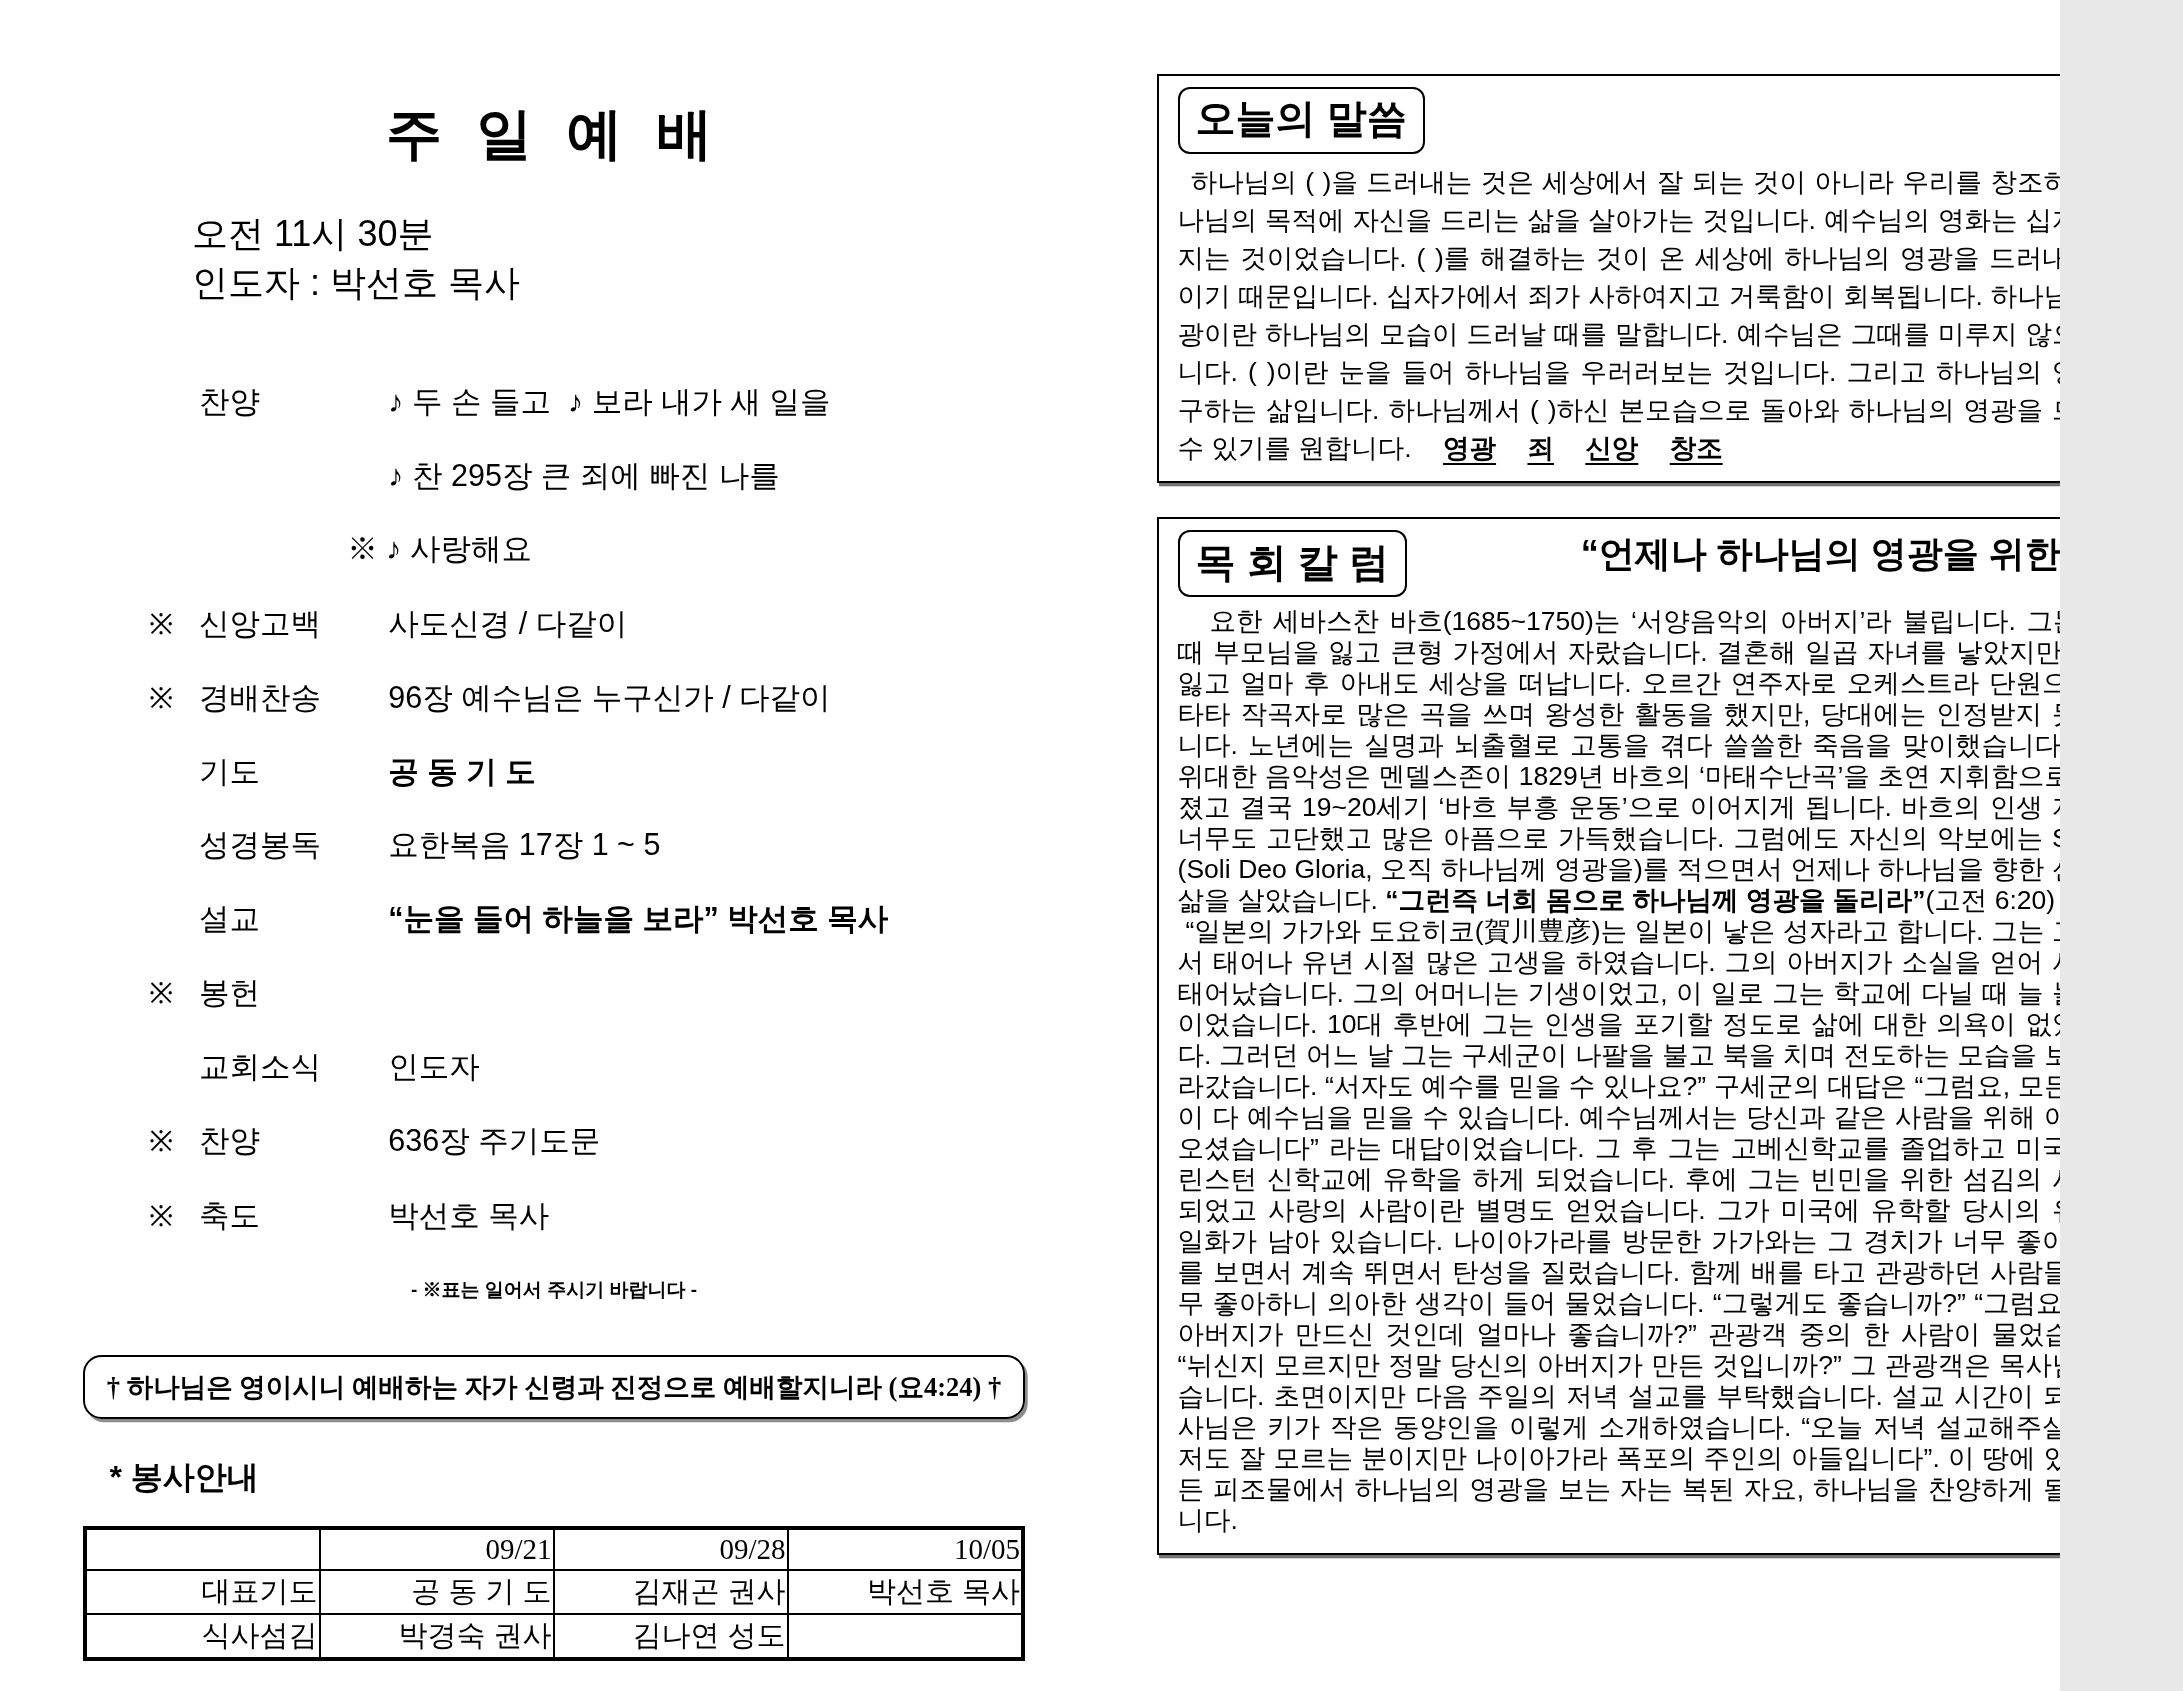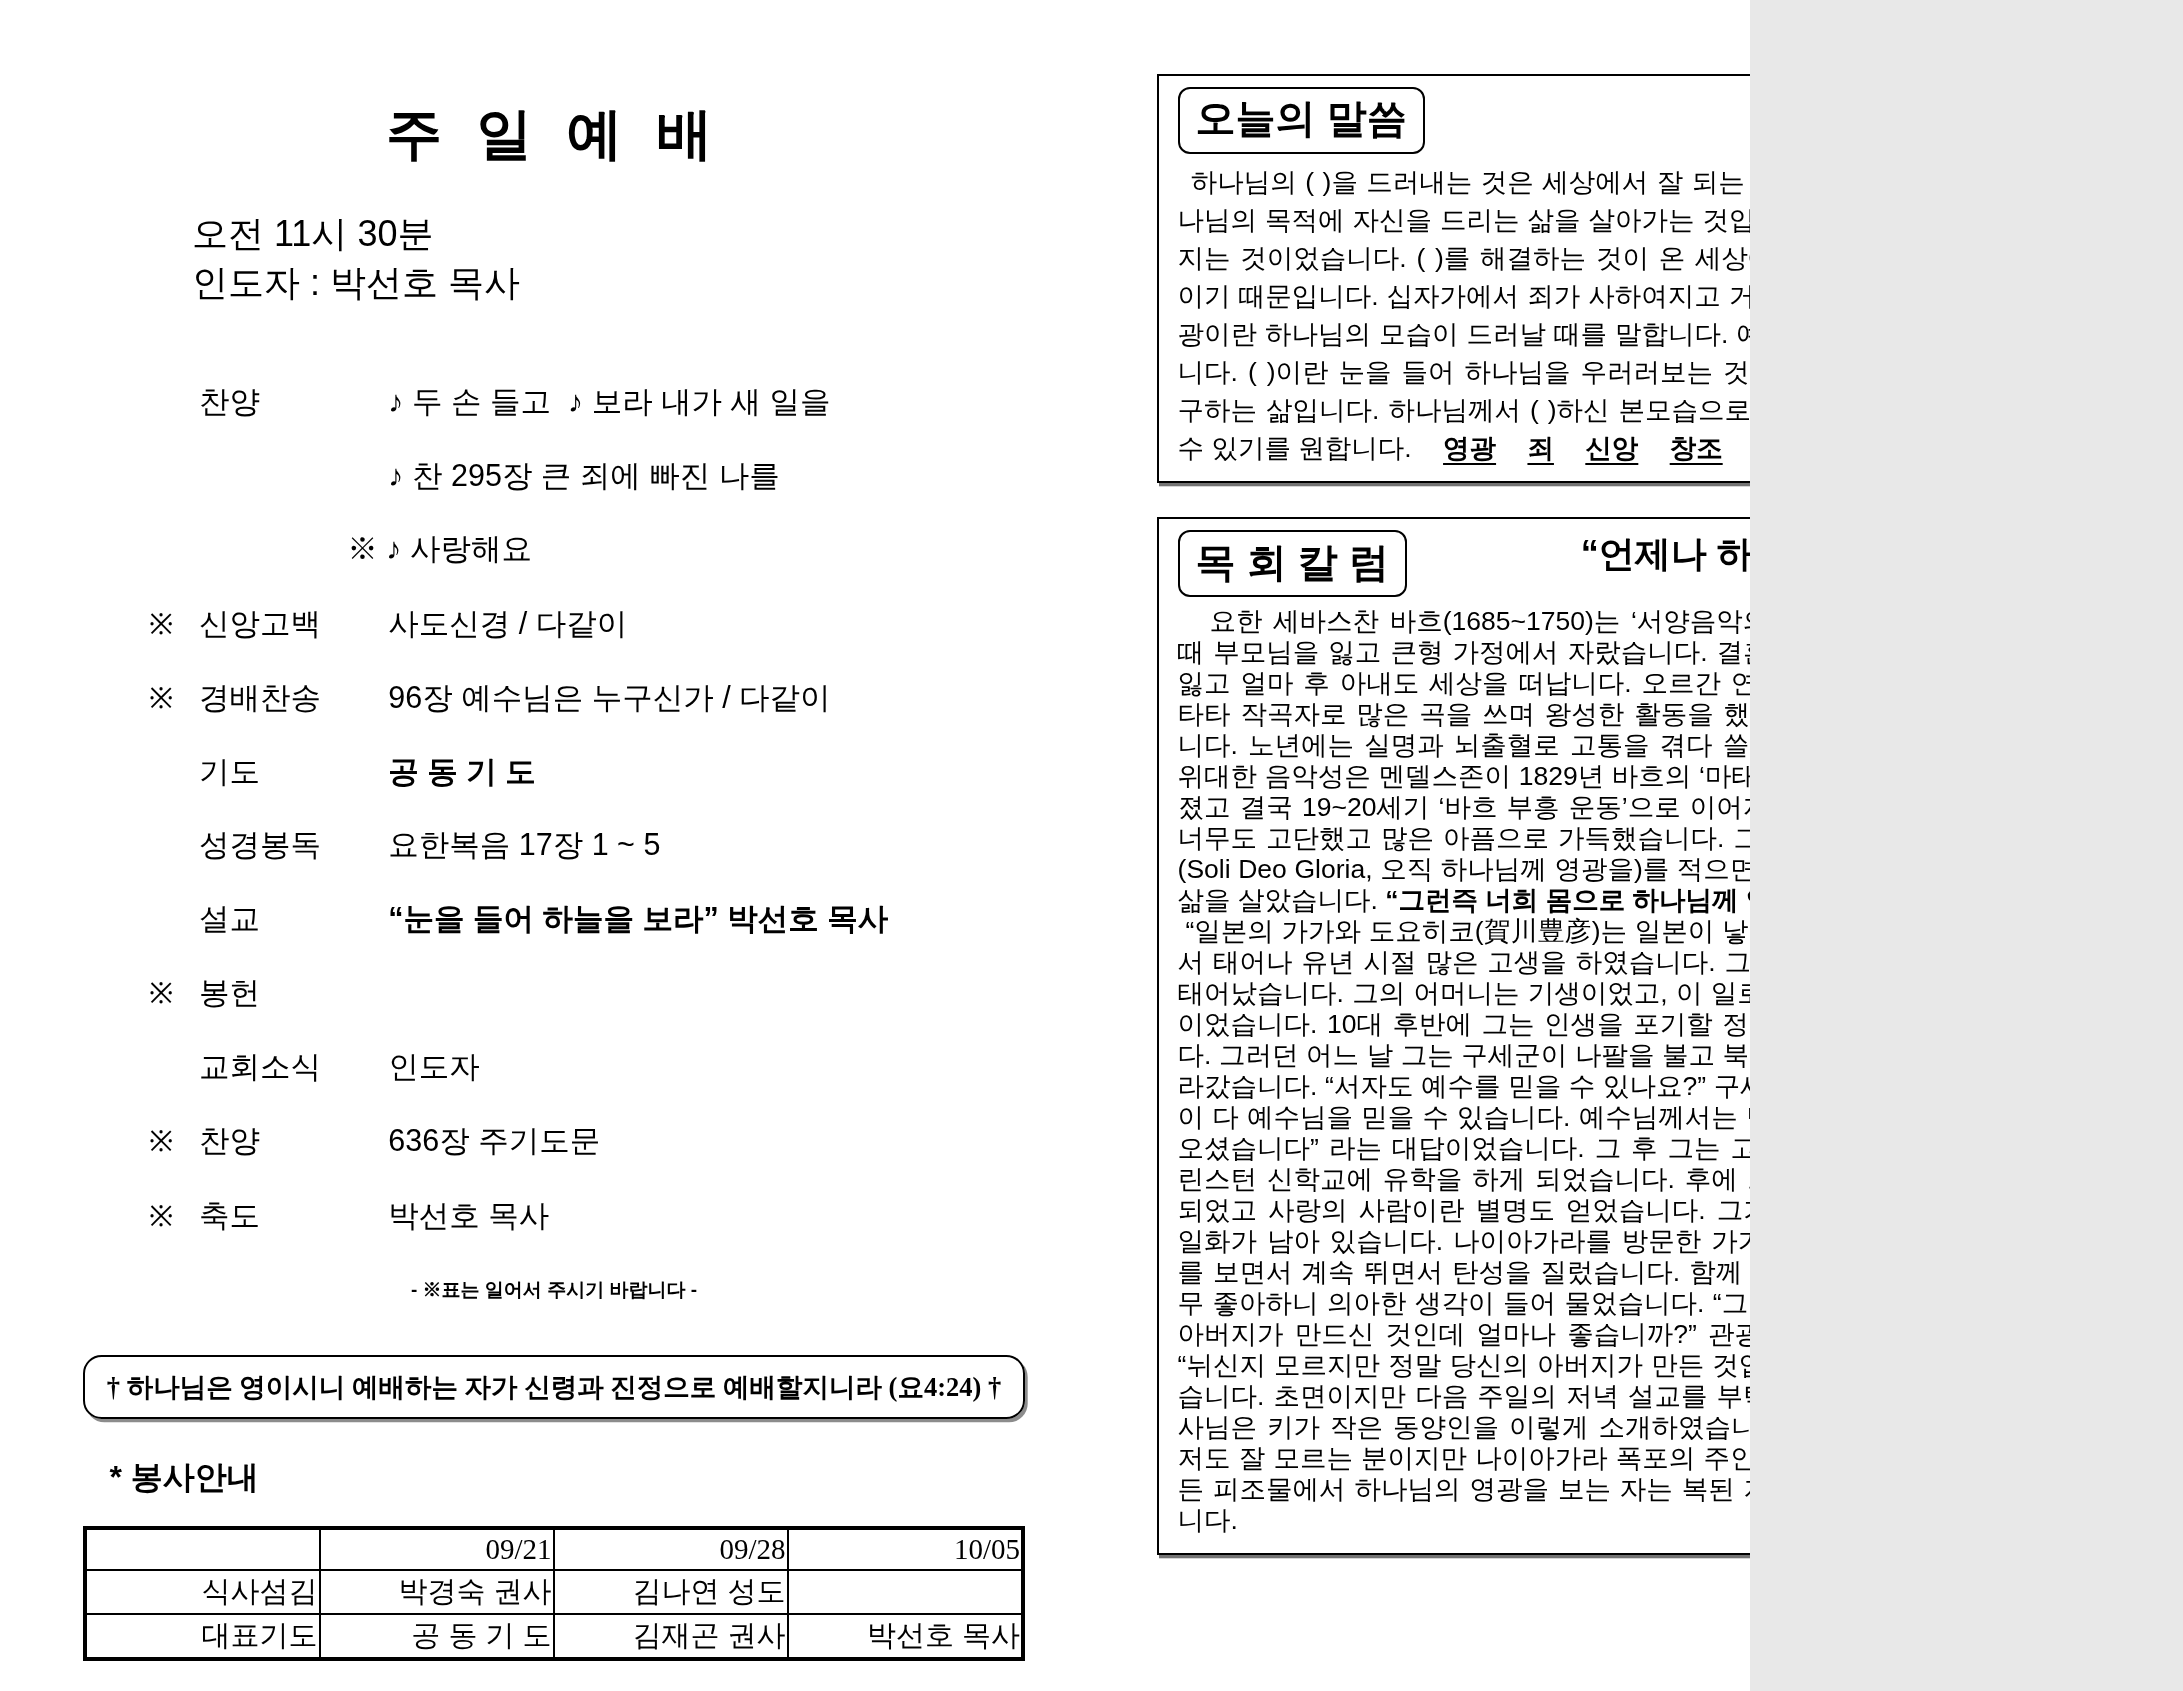--- a/index.html
+++ b/index.html
@@ -1,18 +1,18 @@
 <!DOCTYPE html>
 <html style="font-size:10.6px"><head>
 <meta charset="utf-8">
 <style>
   html,body{margin:0;padding:0;background:#e8e8e8;}
   .page{
     position:relative;
-    width:1750px;height:1691px;
+    width:2060px;height:1691px;
     background:#ffffff;
     color:#000;
     font-family:"Liberation Sans",sans-serif;
     overflow:hidden;
   }
   
   .left-col{position:absolute;left:83px;top:0;width:942px;}
   .page-title{
     margin-top:97px;
     text-align:center;
@@ -218,30 +218,30 @@
 
     <table class="service-table">
       <tbody>
           <tr>
         <td></td>
         <td class="date-cell">09/21</td>
         <td class="date-cell">09/28</td>
         <td class="date-cell">10/05</td>
       </tr>
       <tr>
+        <td>대표기도</td>
+        <td>공 동 기 도</td>
+        <td>김재곤 권사</td>
+        <td>박선호 목사</td>
+      </tr>
+      <tr>
         <td>식사섬김</td>
         <td>박경숙 권사</td>
         <td>김나연 성도</td>
         <td></td>
-      </tr>
-      <tr>
-        <td>대표기도</td>
-        <td>공 동 기 도</td>
-        <td>김재곤 권사</td>
-        <td>박선호 목사</td>
       </tr>
     </tbody>
       </table>
 
     <div class="verse-banner verse-bottom">
       <div class="line1">† 우리가 다른 가까운 마을들로 가자 거기서도 전도하리니 내가 이를 위하여</div>
 
     </div>
 
   </div>

